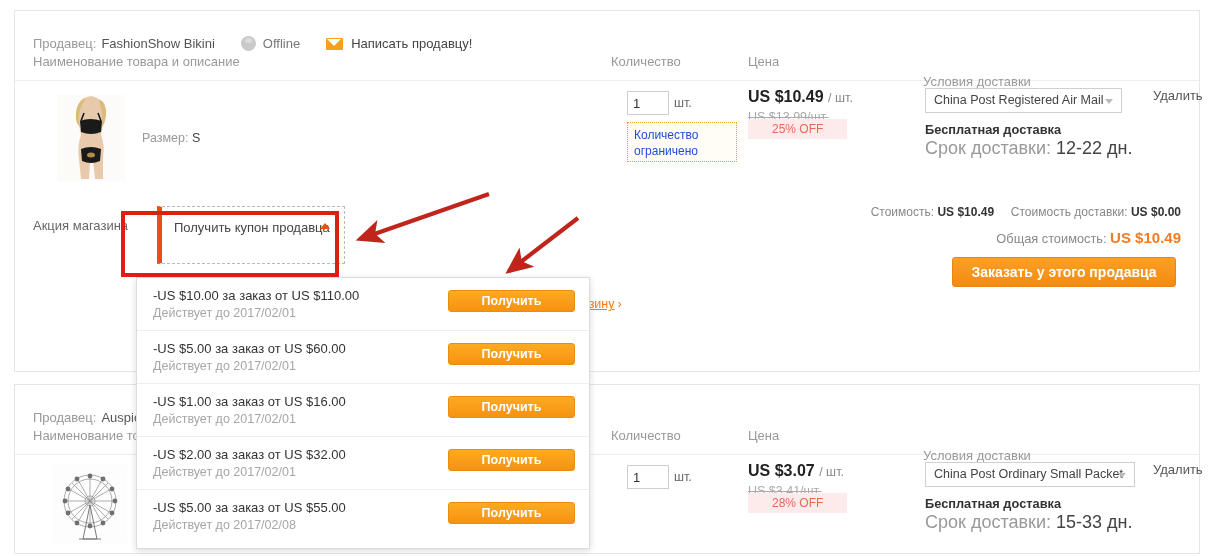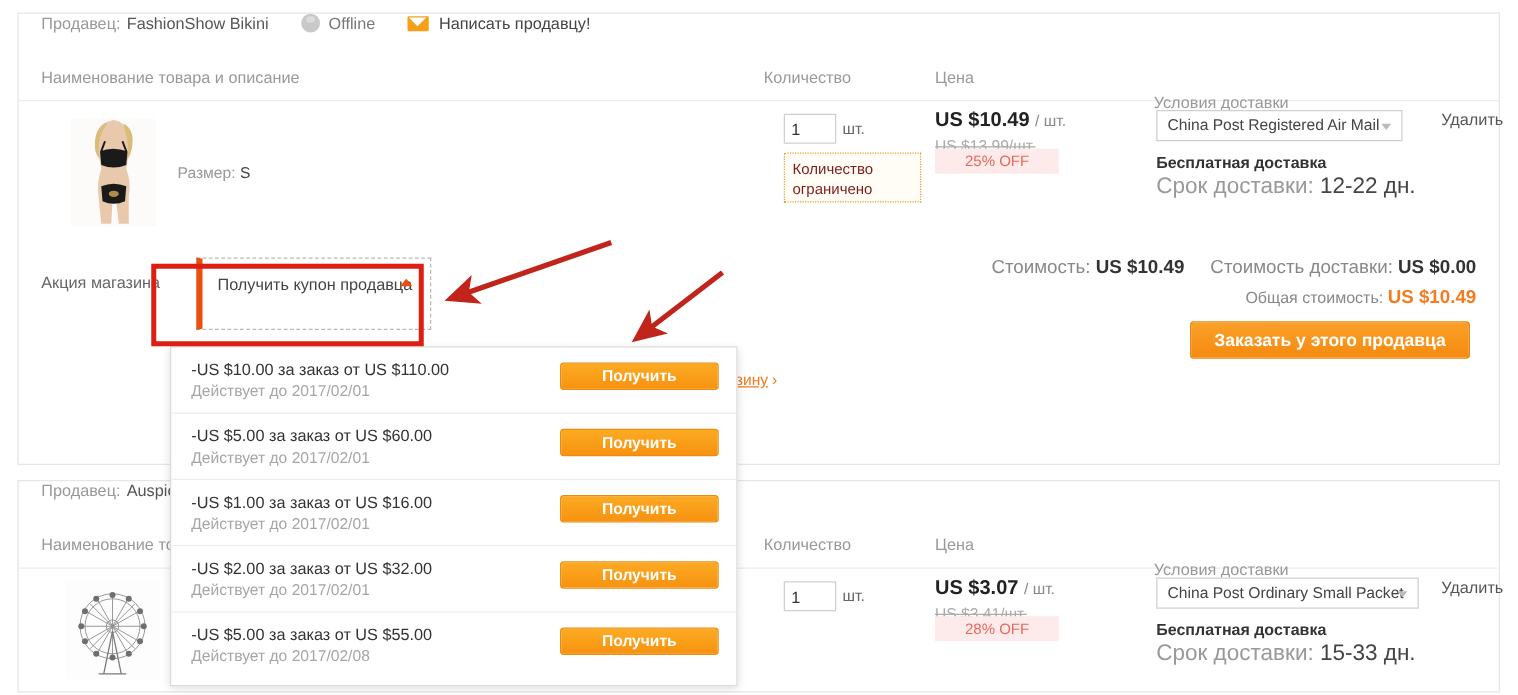--- a/index.html
+++ b/index.html
@@ -22,21 +22,21 @@
     width: 1186px;
     background: #fff;
     border: 1px solid #e6e6e6;
   }
   #card-1 { top: 10px; height: 362px; }
   #card-2 { top: 384px; height: 170px; }
 
   .seller-row {
     height: 40px;
     display: flex;
-    align-items: flex-start;
+    align-items: flex-end;
     padding: 0 0 0 18px;
     font-size: 13px;
   }
   .seller-label { color: #999; margin-right: 5px; }
   .seller-name { color: #555; }
   .offline-wrap {
     display: flex; align-items: center;
     margin-left: 26px; color: #777;
   }
   .offline-icon {
@@ -114,21 +114,21 @@
     padding: 0 5px; outline: none;
     font-family: inherit;
   }
   .qty-unit { margin-left: 5px; color: #666; font-size: 12.5px; }
 
   .qty-warn {
     position: absolute; left: 612px; top: 41px;
     width: 110px; height: 40px;
     border: 1px dotted #e9a13b;
     background: #fffdf5;
-    color: #7f1d1d;
+    color: #1d4ed8;
     font-size: 12px;
     line-height: 16px;
     padding: 4px 6px;
   }
 
   .price-now {
     position: absolute; left: 733px; top: 7px;
     font-size: 16px; font-weight: bold; color: #222;
   }
   .price-now span { font-size: 12.5px; font-weight: normal; color: #888; }
@@ -201,21 +201,21 @@
     position: absolute; left: 121px; top: 211px;
     width: 218px; height: 66px;
     border: 4px solid #dd1f13;
     z-index: 9;
     pointer-events: none;
   }
 
   
   .totals-line1 {
     position: absolute; right: 18px; top: 12px;
-    font-size: 15px; color: #888; white-space: nowrap;
+    font-size: 12px; color: #888; white-space: nowrap;
   }
   .totals-line1 b, .totals-line2 b { color: #333; }
   .totals-line2 {
     position: absolute; right: 18px; top: 36px;
     font-size: 12.8px; color: #888; white-space: nowrap;
   }
   .totals-line2 .grand { color: #f47b20; font-size: 15px; font-weight: bold; }
   .order-btn {
     position: absolute; right: 23px; top: 64px;
     width: 224px; height: 30px;

